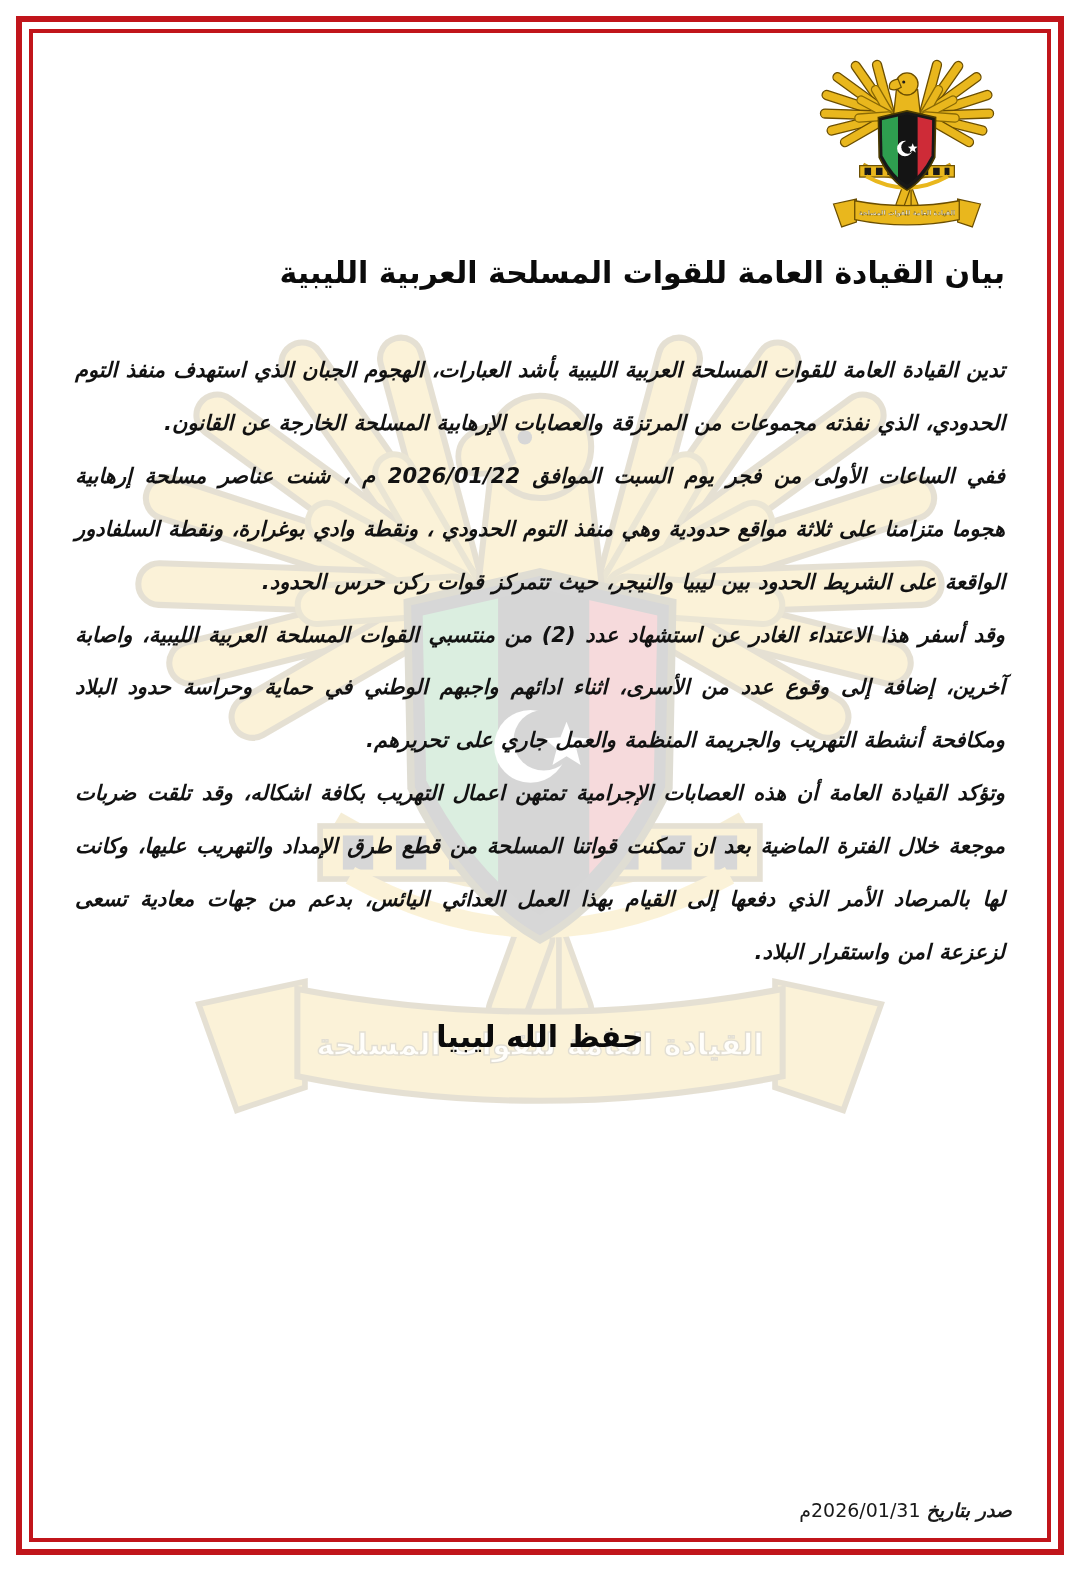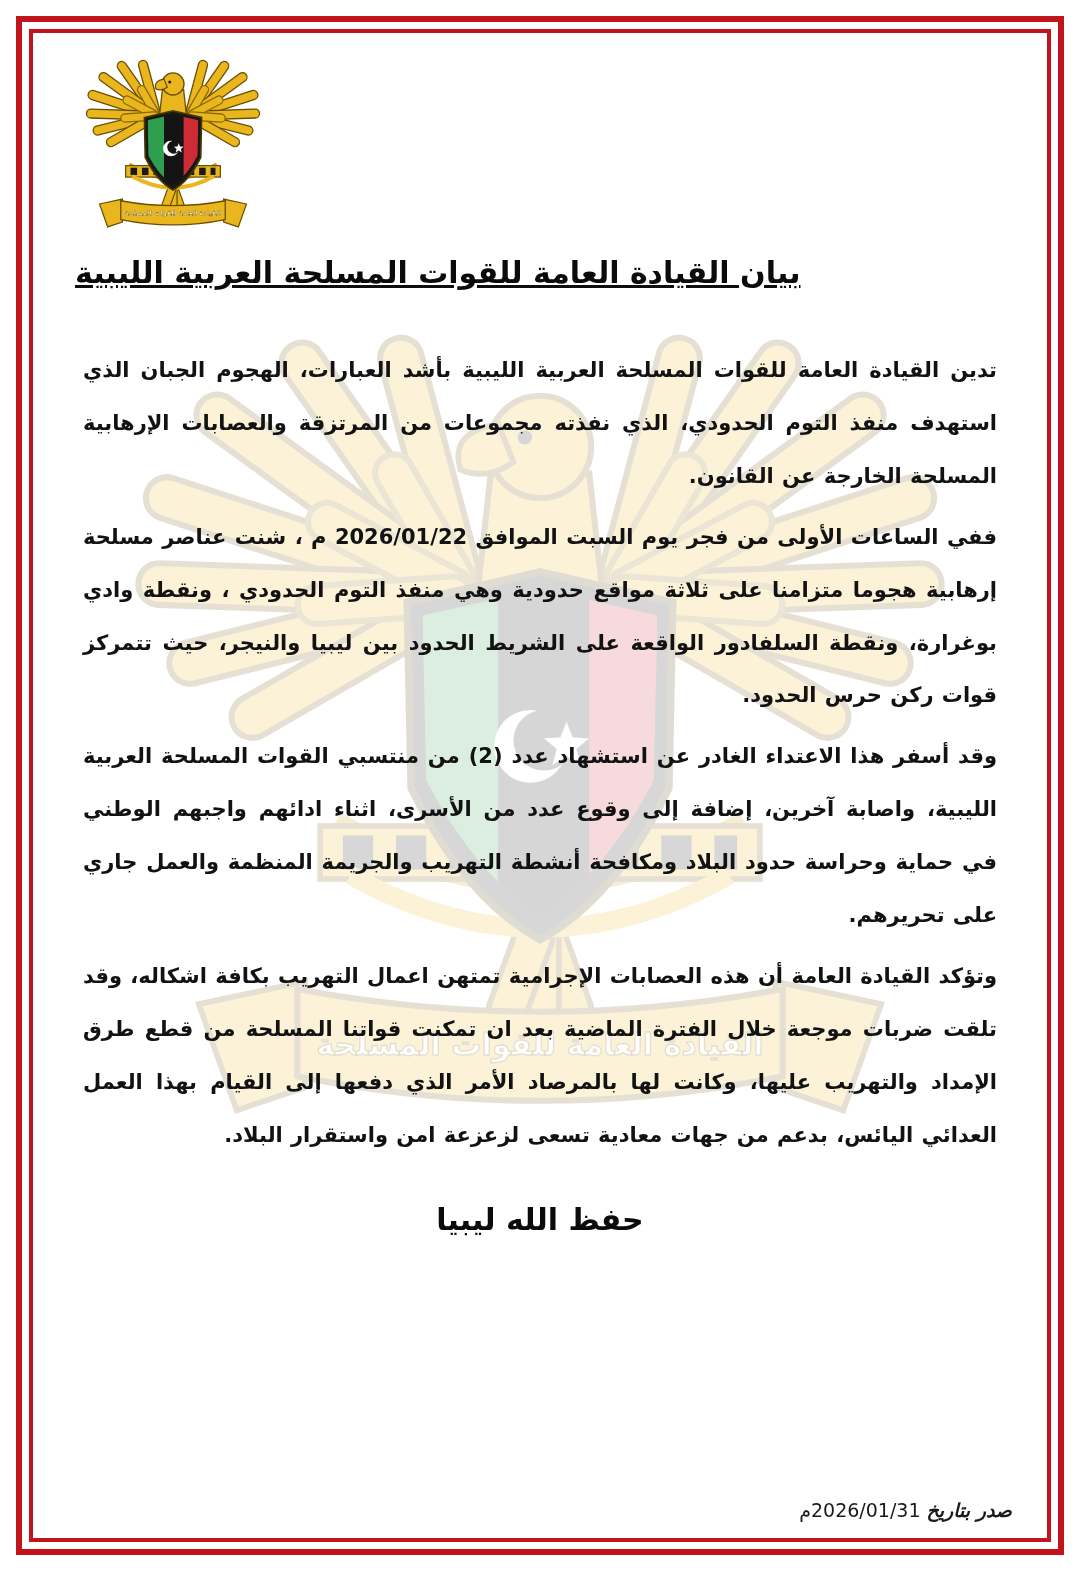--- a/index.html
+++ b/index.html
@@ -8,30 +8,31 @@
     background:#ffffff;overflow:hidden;
     font-family:"DejaVu Sans",sans-serif;color:#0e0e0e;
   }
   .frame-outer{position:absolute;inset:16px;border:6px solid #C1151B;pointer-events:none;}
   .frame-inner{position:absolute;inset:29px;border:4px solid #C1151B;pointer-events:none;}
   .watermark{
     position:absolute;left:50%;top:299px;transform:translateX(-50%);
     width:910px;opacity:0.17;pointer-events:none;z-index:0;text-align:center;
   }
   .content{position:absolute;inset:0;padding:52px 75px 0 75px;z-index:1;}
-  .doc-header{text-align:left;text-decoration:underline;}
+  .doc-header{text-align:right;}
   .emblem-svg{width:196px;height:184px;display:inline-block;}
   .doc-title{
     font-size:30px;font-weight:bold;margin:12px 0 0 0;line-height:1.4;
     color:#0b0b0b;letter-spacing:0;
   }
   .bodytext{margin-top:50px;font-size:21px;font-weight:bold;color:#121212;}
   .bodytext p{
-    margin:8px;text-align:justify;line-height:2.52;
+    margin:0;text-align:justify;line-height:2.52;
     word-spacing:1px;
+    font-style:italic;
   }
   .closing{
     text-align:center;font-size:30px;font-weight:bold;margin-top:40px;color:#0b0b0b;
   }
   .issue-line{
     position:absolute;right:68px;bottom:50px;font-size:19px;color:#1a1a1a;
   }
   .issued-label{font-weight:bold;font-style:italic;}
   .issued-date{font-weight:normal;}
 </style>

